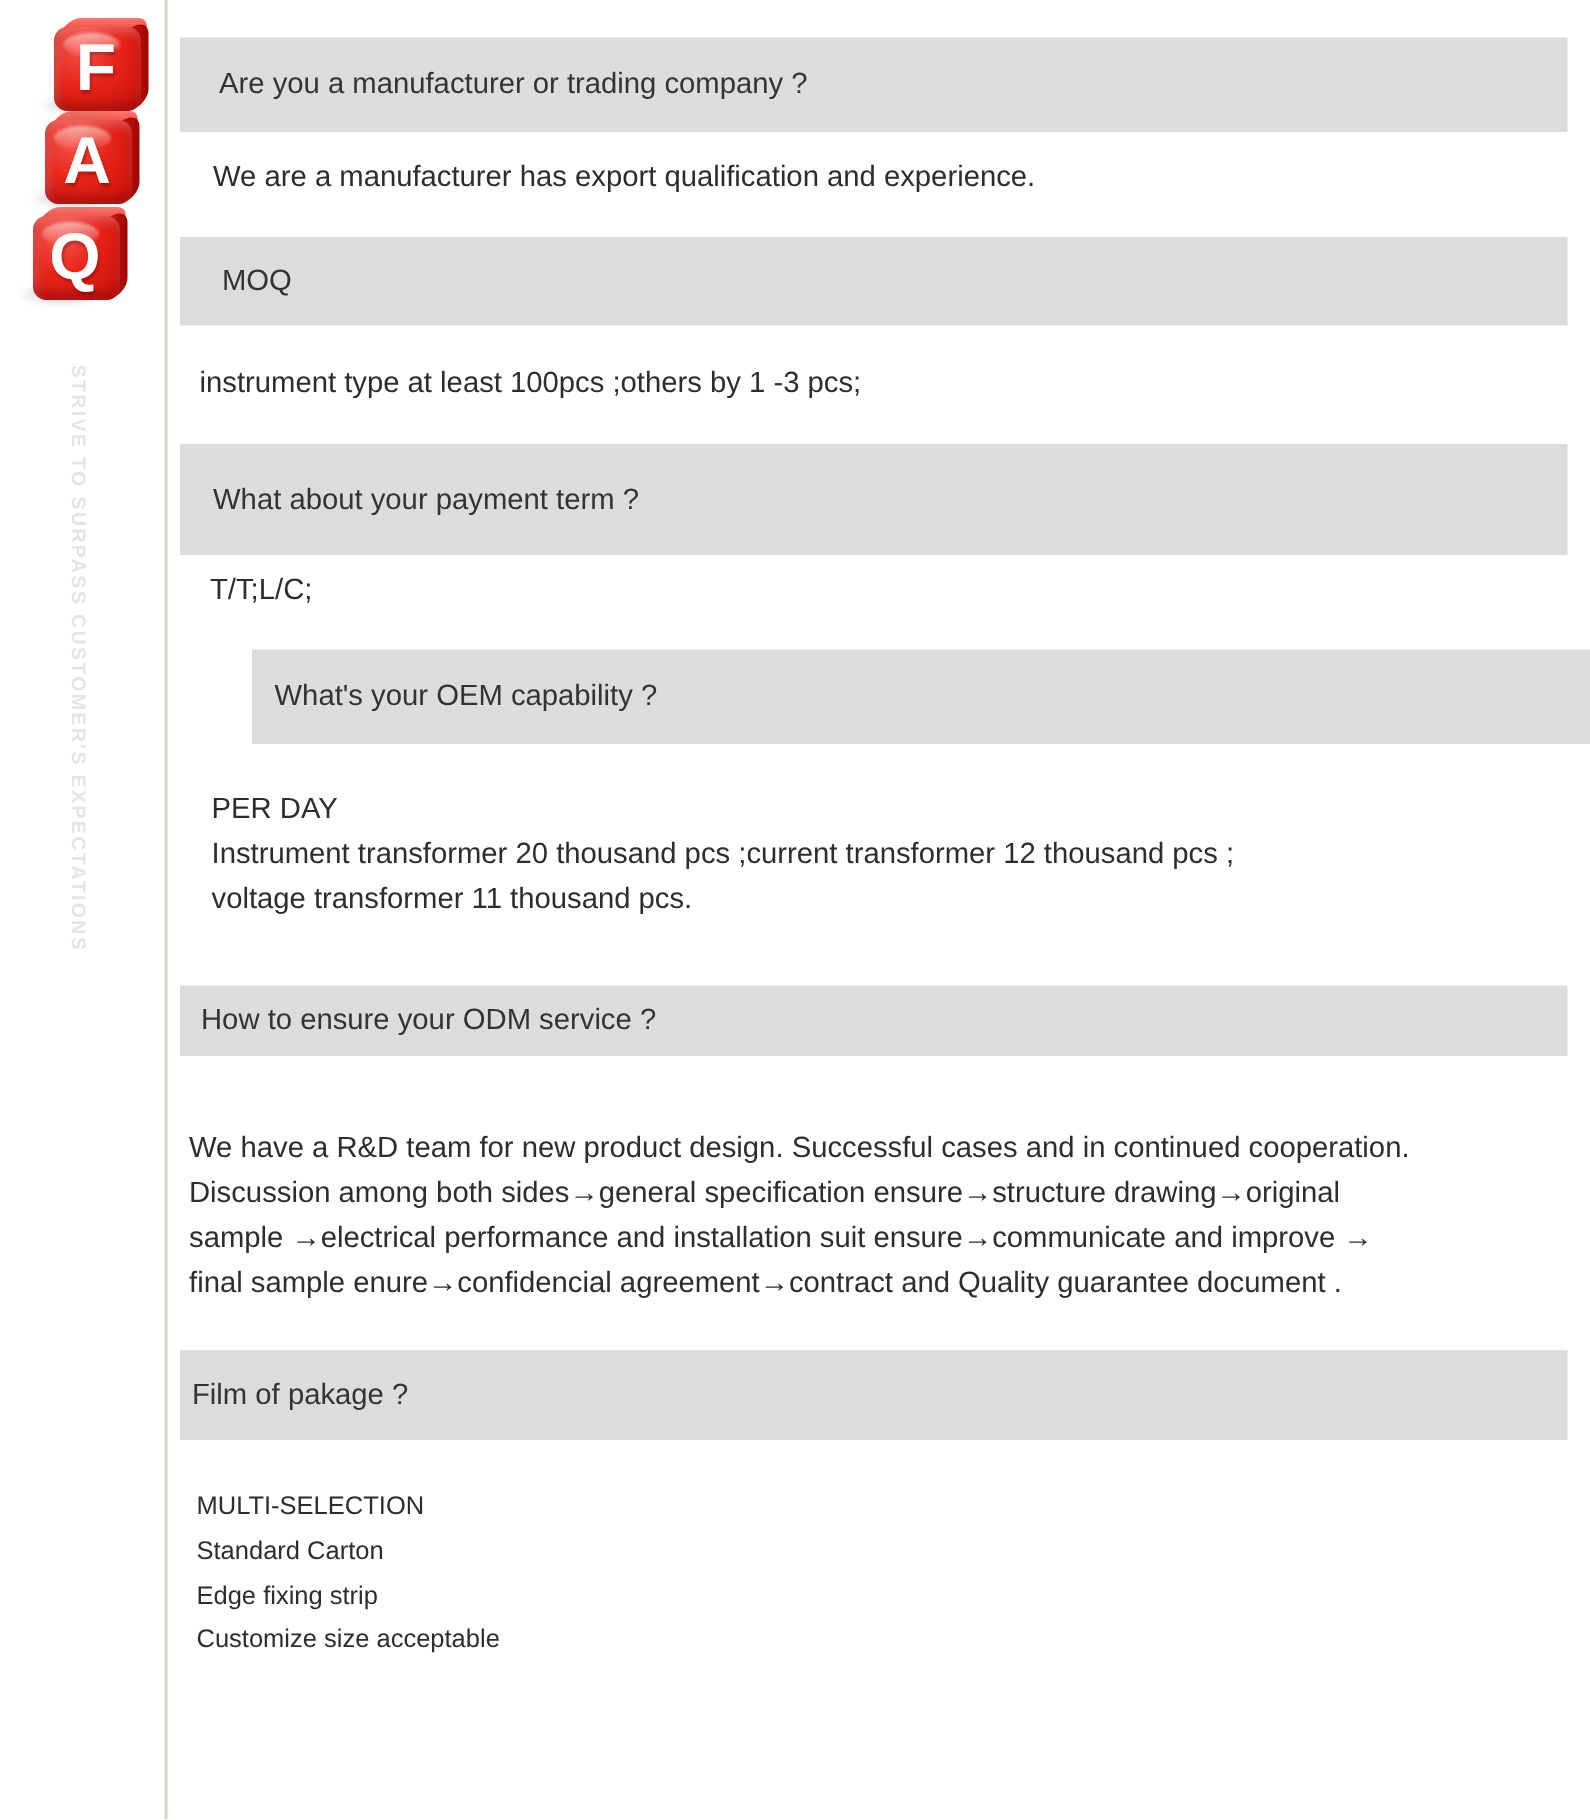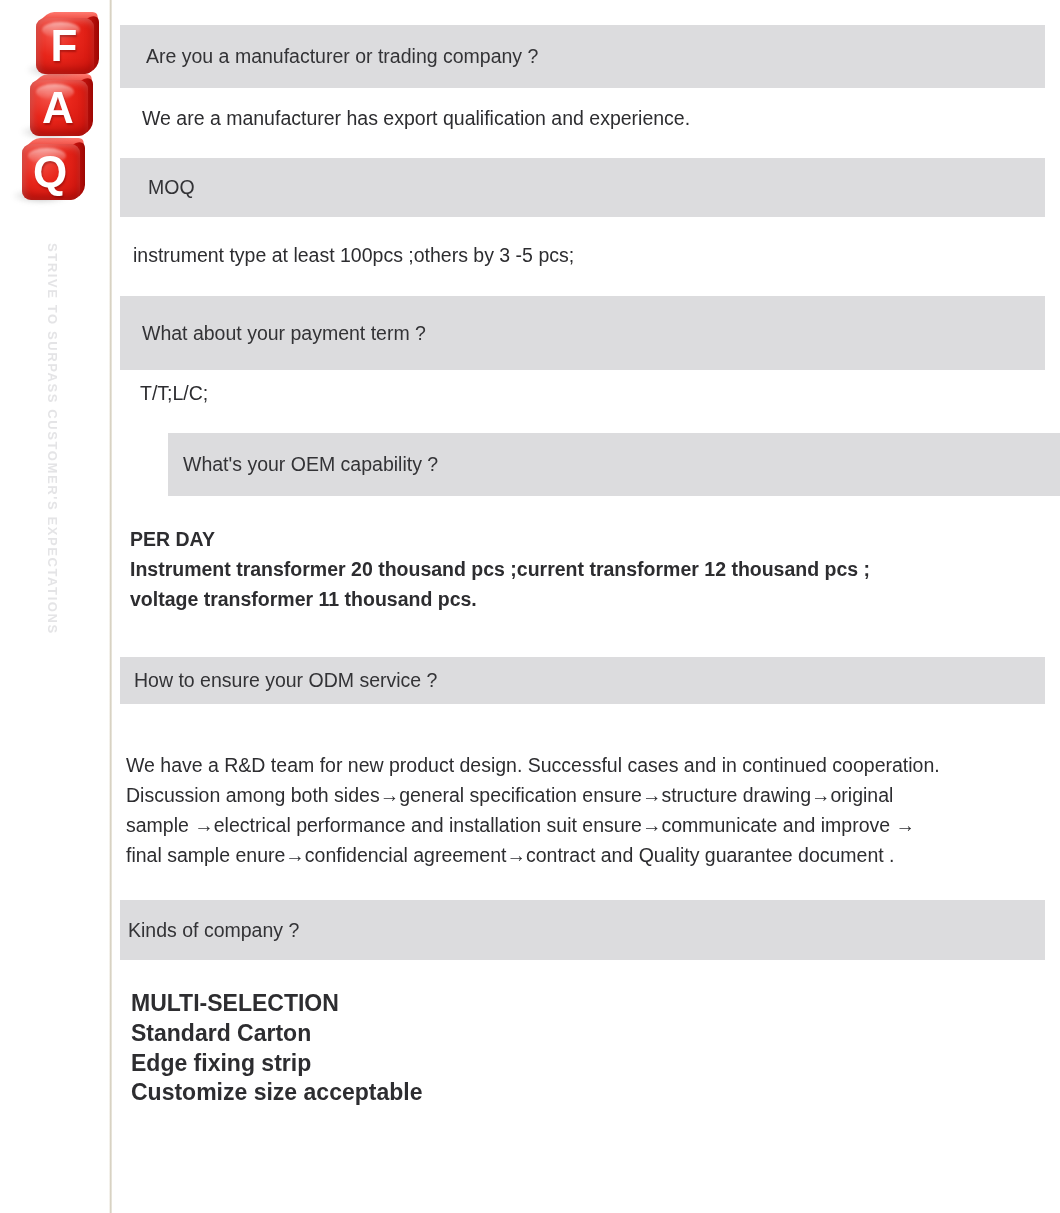--- a/index.html
+++ b/index.html
@@ -174,24 +174,23 @@
     font-family: "Liberation Sans", sans-serif;
     font-size: 19.5px;
     white-space: pre-line;
     line-height: 30px;
   }
 
   .answer-list {
     list-style: none;
   }
   .answer-list li {
-    font-size: 23px;
+    font-size: 17px;
     line-height: 29.8px;
     color: #2d2d30;
-    font-weight: bold;
   }
 </style>
 </head>
 <body>
 
 <div id="page">
 
   <div id="sidebar">
 
     <div id="logo">
@@ -231,38 +230,38 @@
 
   <div id="divider"></div>
 
   <div id="content">
       <div class="faq-item">
         <div class="question" style="position: absolute; top: 25px; left: 8px; height: 63px; padding-left: 26px;">Are you a manufacturer or trading company ?</div>
         <div class="answer" style="position: absolute; top: 103px; left: 8px; padding-left: 22px;">We are a manufacturer has export qualification and experience.</div>
       </div>
       <div class="faq-item">
         <div class="question" style="position: absolute; top: 158px; left: 8px; height: 59px; padding-left: 28px;">MOQ</div>
-        <div class="answer" style="position: absolute; top: 240px; left: 8px; padding-left: 13px;">instrument type at least 100pcs ;others by 3 -5 pcs;</div>
+        <div class="answer" style="position: absolute; top: 240px; left: 8px; padding-left: 13px;">instrument type at least 100pcs ;others by 1 -3 pcs;</div>
       </div>
       <div class="faq-item">
         <div class="question" style="position: absolute; top: 296px; left: 8px; height: 74px; padding-left: 22px;">What about your payment term ?</div>
         <div class="answer" style="position: absolute; top: 378px; left: 8px; padding-left: 20px;">T/T;L/C;</div>
       </div>
       <div class="faq-item">
         <div class="question" style="position: absolute; top: 433px; left: 8px; height: 63px; padding-left: 15px; margin-left: 48px;">What's your OEM capability ?</div>
-        <div class="answer" style="position: absolute; top: 524px; left: 8px; padding-left: 10px; font-weight: bold;">PER DAY
+        <div class="answer" style="position: absolute; top: 524px; left: 19px; padding-left: 10px;">PER DAY
 Instrument transformer 20 thousand pcs ;current transformer 12 thousand pcs ;
 voltage  transformer  11 thousand pcs.</div>
       </div>
       <div class="faq-item">
         <div class="question" style="position: absolute; top: 657px; left: 8px; height: 47px; padding-left: 14px;">How to ensure your ODM service ?</div>
         <div class="answer" style="position: absolute; top: 750px; left: 8px; padding-left: 6px;">We have a R&amp;D team for new product design. Successful cases and in  continued cooperation.
 Discussion among both sides→general specification ensure→structure drawing→original
 sample →electrical performance and installation suit ensure→communicate and improve →
 final sample enure→confidencial agreement→contract and Quality guarantee document .</div>
       </div>
       <div class="faq-item">
-        <div class="question" style="position: absolute; top: 900px; left: 8px; height: 60px; padding-left: 8px;">Kinds of company ?</div>
+        <div class="question" style="position: absolute; top: 900px; left: 8px; height: 60px; padding-left: 8px;">Film of pakage ?</div>
         <div class="answer" style="position: absolute; top: 989px; left: 8px; padding-left: 11px;"><ul class="answer-list"><li>MULTI-SELECTION</li><li>Standard Carton</li><li>Edge fixing strip</li><li>Customize size acceptable</li></ul></div>
       </div>
     </div>
 
 </div>
 
 </body></html>

